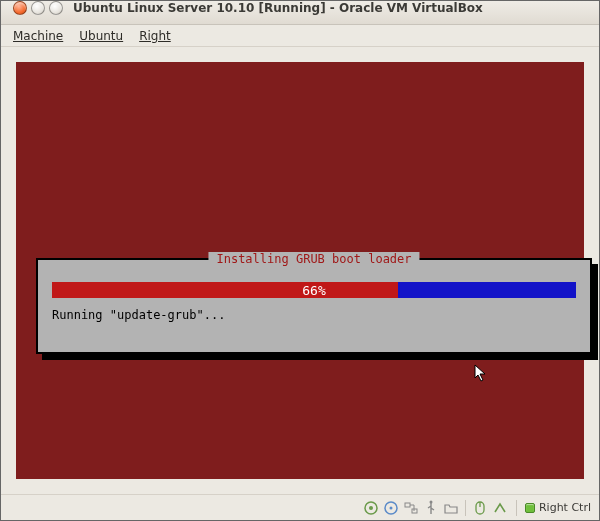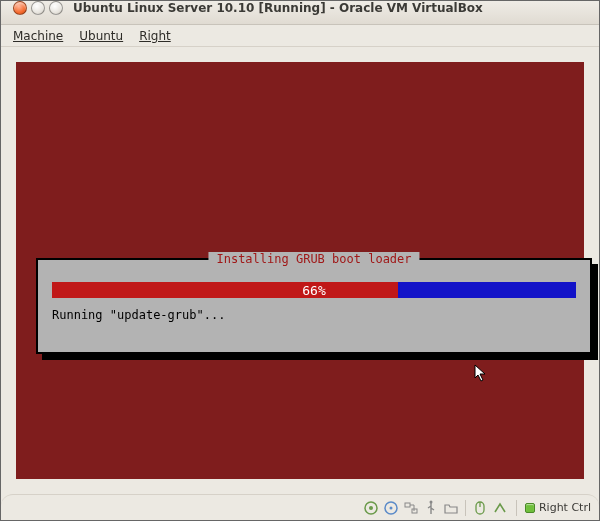--- a/index.html
+++ b/index.html
@@ -118,21 +118,20 @@
     }
     .statusbar {
       height: 26px;
       background: #ece9e2;
       border-top: 1px solid #d6d1c8;
       display: flex;
       align-items: center;
       justify-content: flex-end;
       padding: 0 8px;
       gap: 6px;
-      border-radius: 12px;
     }
     .sb-icons { display: flex; gap: 4px; align-items: center; }
     .sb-icon { width: 16px; height: 16px; display: flex; align-items: center; justify-content: center; }
     .sb-sep { width: 1px; height: 16px; background: #c8c3ba; margin: 0 2px; }
     .sb-host {
       display: flex; align-items: center; gap: 4px;
       color: #3b3a36;
       font-size: 11px;
     }
     .host-led {

